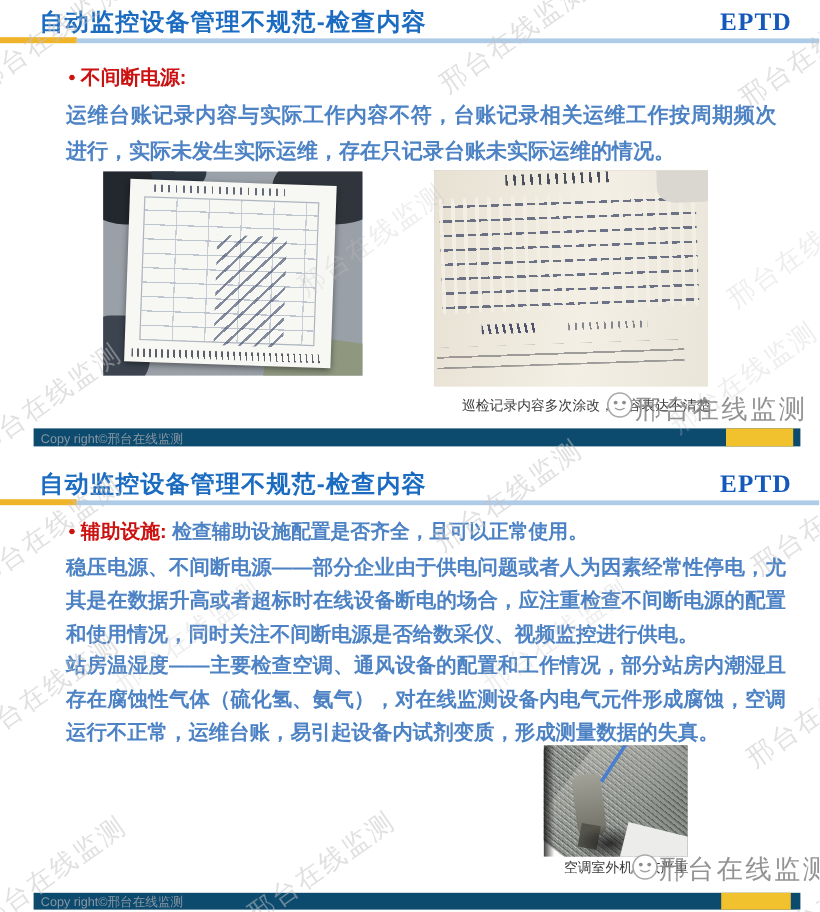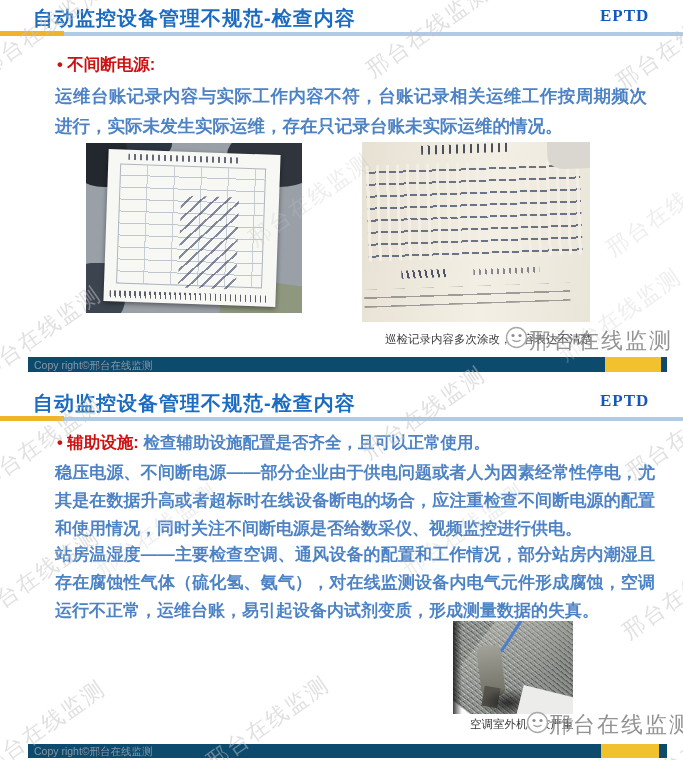--- a/index.html
+++ b/index.html
@@ -4,21 +4,21 @@
 <style>
   html,body{margin:0;padding:0;background:#ffffff;}
   .canvas{
     position:relative;width:683px;height:760px;overflow:hidden;background:#ffffff;
     font-family:"Liberation Sans","DejaVu Sans",sans-serif;
   }
   .abs{position:absolute;}
 
   
   .slide-title{font-size:20px;font-weight:bold;color:#1b6cc0;letter-spacing:1px;white-space:nowrap;}
-  .eptd{font-family:"Liberation Serif","DejaVu Serif",serif;font-size:17px;font-weight:bold;color:#1558bb;letter-spacing:1px;}
+  .eptd{font-family:"Liberation Serif","DejaVu Serif",serif;font-size:21px;font-weight:bold;color:#1558bb;letter-spacing:1px;}
   .divider{height:5px;left:0;right:0;}
   .divider .seg-yellow{position:absolute;left:0;top:0;width:64px;height:5px;background:#f0b42a;}
   .divider .seg-blue{position:absolute;left:64px;right:0;top:1px;height:4px;background:#aecbe8;}
 
   
   .bullet-red{font-size:16.5px;font-weight:bold;color:#cc1111;white-space:nowrap;}
   .bullet-blue{color:#4d83c5;}
   .para{font-size:17.5px;font-weight:bold;color:#4d83c5;line-height:30px;text-align:justify;}
   .para2{font-size:17px;font-weight:bold;color:#4d83c5;line-height:28px;text-align:justify;}
   .caption{font-size:11px;color:#3a3a3a;line-height:15px;}

